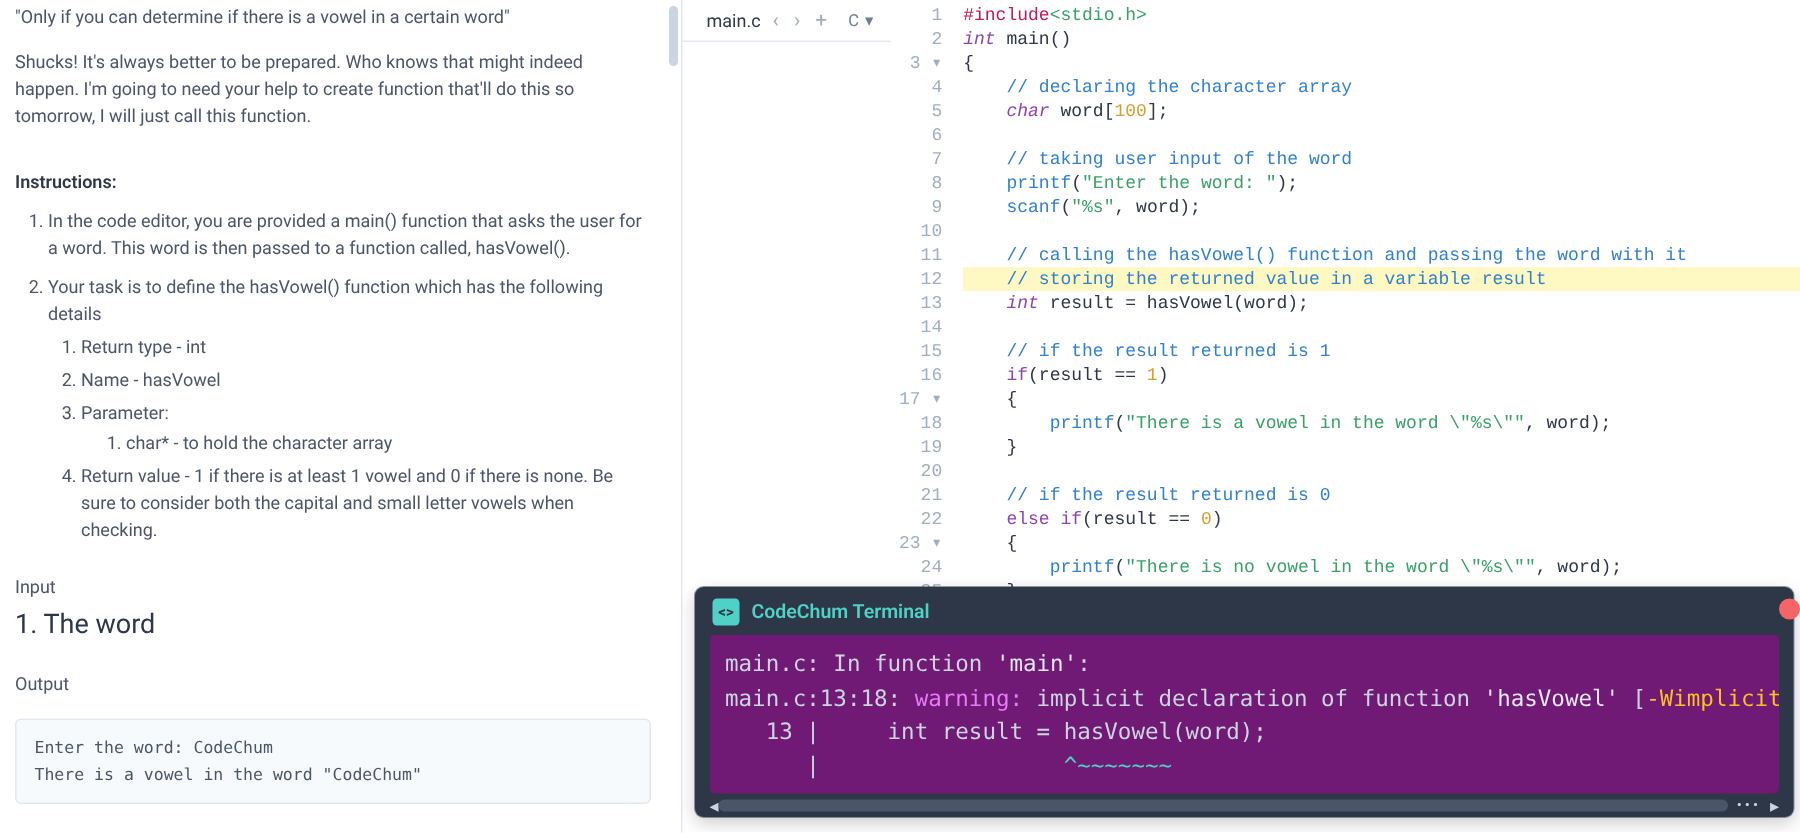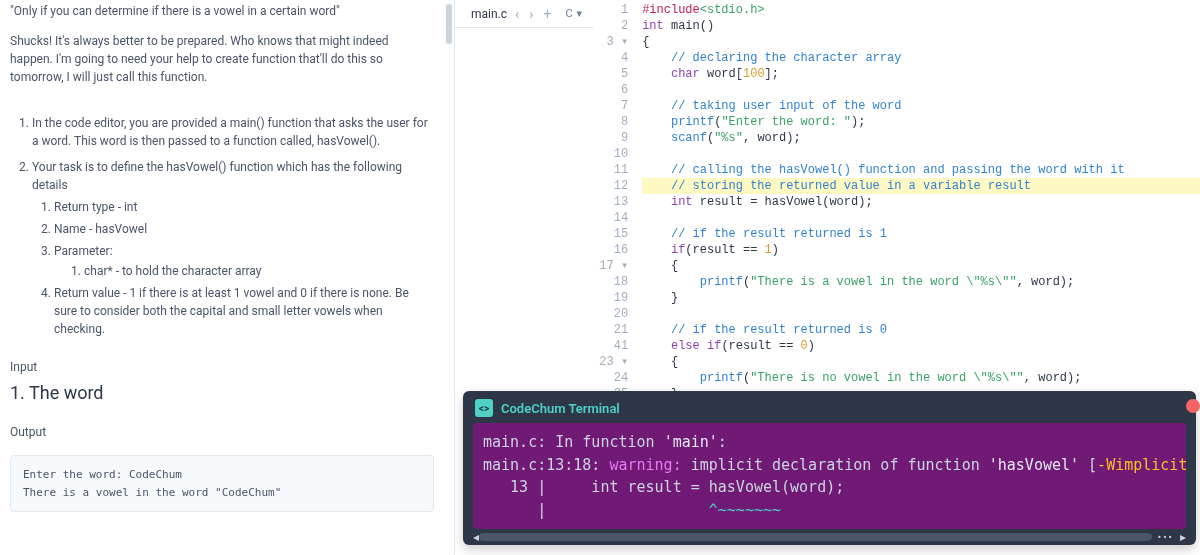--- a/index.html
+++ b/index.html
@@ -24,21 +24,21 @@
   .tb-btn { font-size: 14px; cursor: pointer; }
   .lang-sel { display: flex; align-items: center; gap: 4px; font-size: 11px; color: #718096; padding: 2px 4px; }
   .editor { flex: 1; display: flex; font-family: Consolas, "Courier New", monospace; font-size: 12px; line-height: 16px; overflow: hidden; position: relative; }
   .gutter { width: 44px; text-align: right; color: #a0aec0; padding: 2px 10px 2px 0; user-select: none; }
   .gutter div { height: 16px; }
   .code { flex: 1; padding: 2px 0 2px 4px; white-space: pre; color: #2d3748; }
   .code .ln { height: 16px; display: block; }
   .hl-line { background: #fef9c3; }
   .tok-pp { color: #c2185b; }
   .tok-kw { color: #8e44ad; }
-  .tok-ty { color: #8e44ad; }
+  .tok-ty { color: #8e44ad; font-style: italic; }
   .tok-fn { color: #2d3748; }
   .tok-cm { color: #3182ce; }
   .tok-str { color: #38a169; }
   .tok-num { color: #d69e2e; }
   .tok-id { color: #3182ce; }
   .terminal-wrap { position: absolute; left: 8px; right: 4px; bottom: 10px; background: #2d3748; border-radius: 6px; box-shadow: 0 4px 12px rgba(0,0,0,0.2); }
   .term-head { display: flex; align-items: center; gap: 8px; padding: 8px 12px 6px 12px; color: #4fd1c5; font-weight: 600; font-size: 13px; }
   .term-head .diamond { width: 18px; height: 18px; background: #4fd1c5; border-radius: 3px; display: flex; align-items: center; justify-content: center; color: #2d3748; font-size: 10px; font-weight: bold; }
   .term-close { position: absolute; right: -4px; top: 8px; width: 14px; height: 14px; background: #f56565; border-radius: 50%; }
   .term-body { background: #701a75; margin: 0 10px 2px 10px; border-radius: 4px; padding: 8px 10px; font-family: Consolas, monospace; font-size: 15px; line-height: 1.5; color: #cbd5e0; white-space: pre; min-height: 72px; overflow-x: auto; }
@@ -51,20 +51,21 @@
   .term-scroll .track { flex: 1; height: 8px; background: #4a5568; border-radius: 4px; position: relative; }
   .term-scroll .dots { color: #cbd5e0; font-size: 10px; letter-spacing: 2px; padding: 0 6px; }
 </style>
 </head>
 <body>
 
 <div class="left-panel">
   <p class="quote">"Only if you can determine if there is a vowel in a certain word"</p>
   <p class="desc">Shucks! It's always better to be prepared. Who knows that might indeed happen. I'm going to need your help to create function that'll do this so tomorrow, I will just call this function.</p>
 
+  <p class="sec-head">Instructions:</p>
   <ol class="top">
     <li>In the code editor, you are provided a main() function that asks the user for a word. This word is then passed to a function called, hasVowel().</li>
     <li>
       <span>Your task is to define the hasVowel() function which has the following details</span>
       <ol class="sub">
         <li>Return type - int</li>
         <li>Name - hasVowel</li>
         <li>
           <span>Parameter:</span>
           <ol class="sub2">
@@ -116,21 +117,21 @@
         <div>12</div>
         <div>13</div>
         <div>14</div>
         <div>15</div>
         <div>16</div>
         <div style="padding-right: 0px;">17 ▾</div>
         <div>18</div>
         <div>19</div>
         <div>20</div>
         <div>21</div>
-        <div>41</div>
+        <div>22</div>
         <div style="padding-right: 0px;">23 ▾</div>
         <div>24</div>
         <div>25</div>
         <div>26</div>
         <div>27</div>
         <div>28</div>
         <div>29</div>
         <div>30</div>
       </div>
     <div class="code" id="code"><span class="ln"><span class="tok-pp">#include</span><span class="tok-str">&lt;stdio.h&gt;</span></span><span class="ln"><span class="tok-ty">int</span> <span class="tok-fn">main</span>()</span><span class="ln">{</span><span class="ln">    <span class="tok-cm">// declaring the character array</span></span><span class="ln">    <span class="tok-ty">char</span> word[<span class="tok-num">100</span>];</span><span class="ln">&nbsp;</span><span class="ln">    <span class="tok-cm">// taking user input of the word</span></span><span class="ln">    <span class="tok-id">printf</span>(<span class="tok-str">"Enter the word: "</span>);</span><span class="ln">    <span class="tok-id">scanf</span>(<span class="tok-str">"%s"</span>, word);</span><span class="ln">&nbsp;</span><span class="ln">    <span class="tok-cm">// calling the hasVowel() function and passing the word with it</span></span><span class="ln hl-line">    <span class="tok-cm">// storing the returned value in a variable result</span></span><span class="ln">    <span class="tok-ty">int</span> result = hasVowel(word);</span><span class="ln">&nbsp;</span><span class="ln">    <span class="tok-cm">// if the result returned is 1</span></span><span class="ln">    <span class="tok-kw">if</span>(result == <span class="tok-num">1</span>)</span><span class="ln">    {</span><span class="ln">        <span class="tok-id">printf</span>(<span class="tok-str">"There is a vowel in the word \"%s\""</span>, word);</span><span class="ln">    }</span><span class="ln">&nbsp;</span><span class="ln">    <span class="tok-cm">// if the result returned is 0</span></span><span class="ln">    <span class="tok-kw">else</span> <span class="tok-kw">if</span>(result == <span class="tok-num">0</span>)</span><span class="ln">    {</span><span class="ln">        <span class="tok-id">printf</span>(<span class="tok-str">"There is no vowel in the word \"%s\""</span>, word);</span><span class="ln">    }</span><span class="ln">&nbsp;</span><span class="ln">    <span class="tok-kw">return</span> <span class="tok-num">0</span>;</span><span class="ln">}</span><span class="ln">&nbsp;</span><span class="ln">&nbsp;</span></div>

